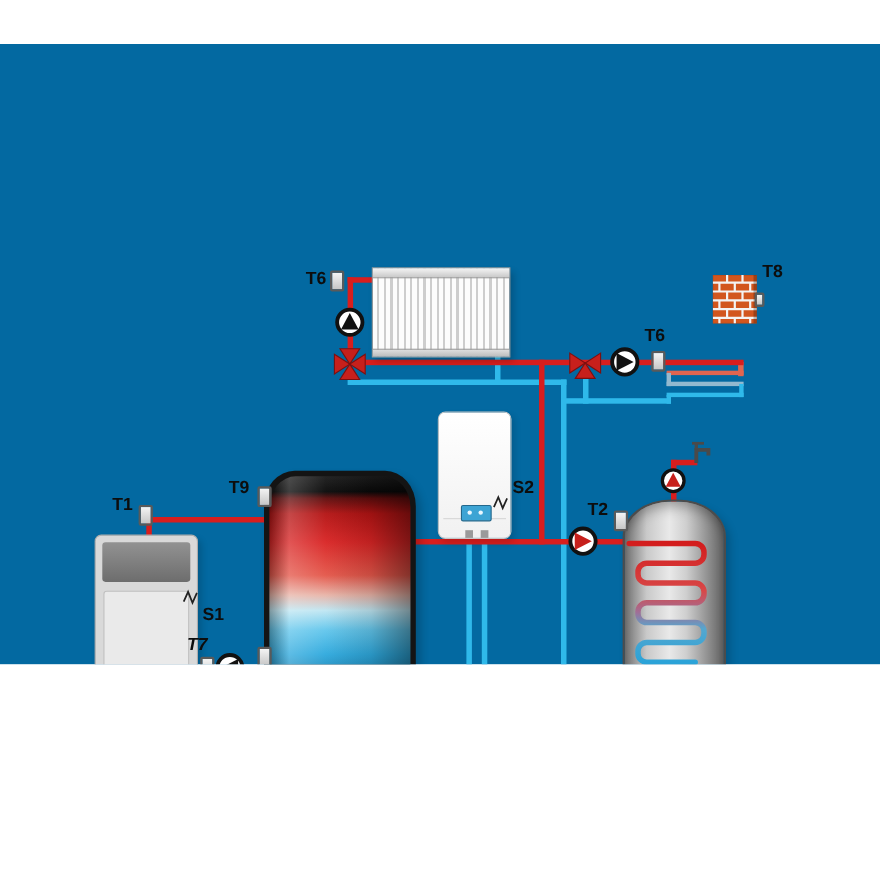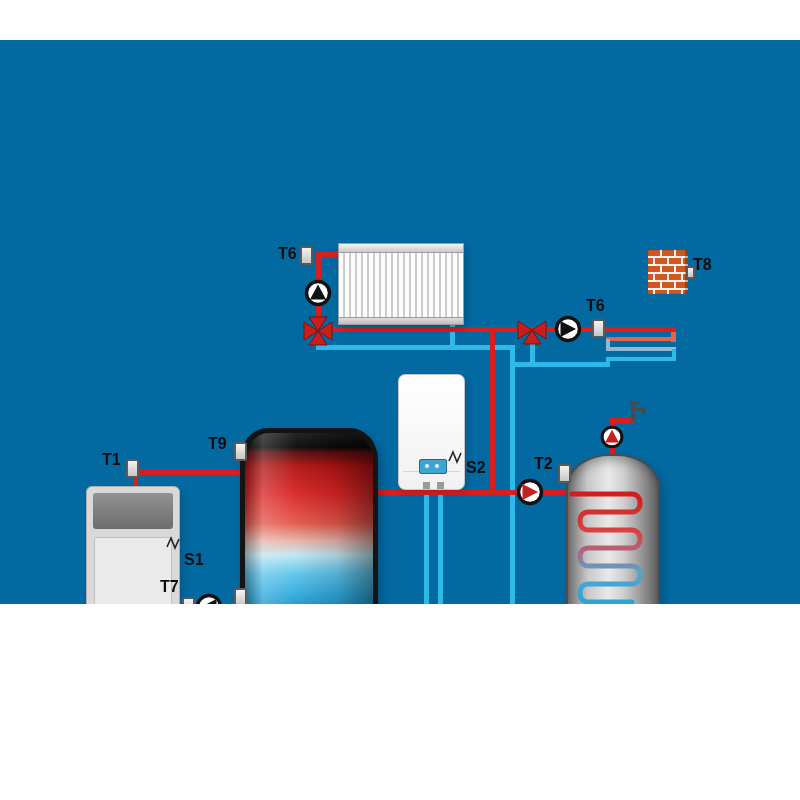--- a/index.html
+++ b/index.html
@@ -274,21 +274,21 @@
     </svg>
   </div>
   <div class="svgbit" style="left:448px;top:408px;">
     <svg width="16" height="16" viewBox="0 0 16 16">
       <polyline points="1,13 5,4 9,14 13,5" fill="none" stroke="#222" stroke-width="1.6"></polyline>
     </svg>
   </div>
 
   <div class="lbl" style="left:278px;top:206px;">T6</div>
   <div class="lbl" style="left:586px;top:258px;">T6</div>
-  <div class="lbl" style="left:693px;top:217px;">T8</div>
+  <div class="lbl" style="left:693px;top:200px;">T8</div>
   <div class="lbl" style="left:208px;top:396px;">T9</div>
   <div class="lbl" style="left:102px;top:412px;">T1</div>
   <div class="lbl" style="left:184px;top:512px;">S1</div>
-  <div class="lbl" style="left:160px;top:539px;">T7</div>
-  <div class="lbl" style="left:466px;top:420px;">S2</div>
+  <div class="lbl" style="left:170px;top:539px;font-style:italic;">T7</div>
+  <div class="lbl" style="left:466px;top:396px;">S2</div>
   <div class="lbl" style="left:534px;top:416px;">T2</div>
 
 </div>
 
 </body></html>

